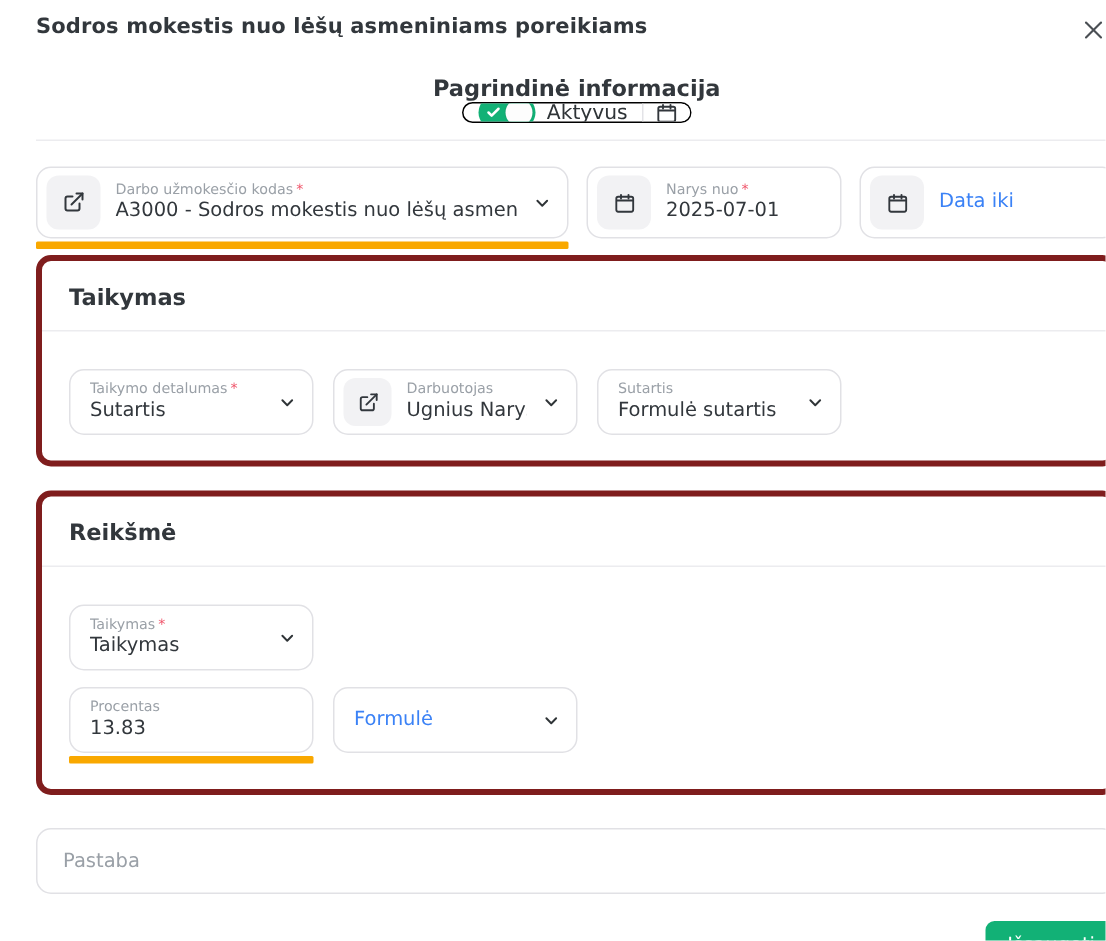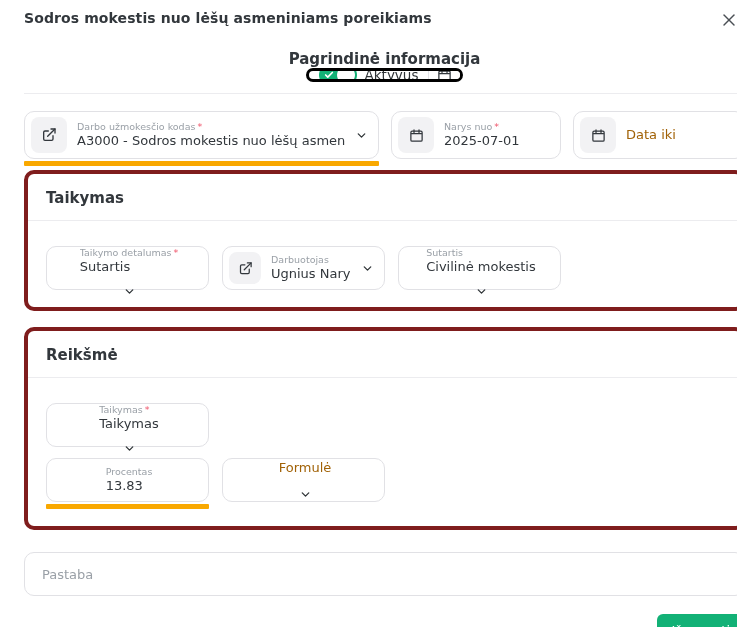--- a/index.html
+++ b/index.html
@@ -13,45 +13,45 @@
 
   
   .titlebar { display:flex; justify-content:space-between; align-items:flex-start; padding-top:10px; }
   .dialog-title { font-size:14px; font-weight:bold; letter-spacing:.1px; }
   .close-btn { margin:2px 8px 0 0; width:16px; height:16px; display:flex; align-items:center;
     justify-content:center; cursor:pointer; color:#4a4f54; background:none; border:none; padding:0; }
 
   
   .section-row { display:flex; justify-content:space-between; align-items:center; margin-top:22px; height:32px;flex-direction:column; }
   .section-title { font-size:15px; font-weight:bold; }
-  .toggle-group { display:flex; align-items:stretch; height:32px; border:3px solid #000000;
+  .toggle-group { display:flex; align-items:stretch; height:32px; border:1px solid #000000;
     border-radius:8px; background:#fff; overflow:hidden; }
   .toggle-seg { display:flex; align-items:center; gap:8px; padding:0 10px; cursor:pointer; }
   .toggle { position:relative; width:38px; height:22px; border-radius:11px; background:#12B176; flex:0 0 auto; }
   .toggle-check { position:absolute; left:5px; top:6px; }
   .toggle-knob { position:absolute; right:2px; top:2px; width:18px; height:18px; border-radius:50%;
     background:#fdfdfd; box-shadow:0 0 1px rgba(0,0,0,.25); }
   .toggle-label { font-size:13.5px; color:#2f3437; }
   .cal-seg { width:32px; display:flex; align-items:center; justify-content:center;
     border-left:1px solid #e3e3e7; cursor:pointer; background:#fff; }
 
   .hr { height:1px; background:#ececef; margin-top:11px; }
 
   
   .field { border:1px solid #e1e1e5; border-radius:10px; background:#fff; height:48px;
     display:flex; align-items:center; gap:10px; padding:0 10px 0 6px; }
-  .field.noicon { padding-left:13px; height:44px;flex-direction:column; }
+  .field.noicon { padding-left:13px; height:44px; }
   .icon-box { width:36px; height:36px; flex:0 0 36px; border-radius:8px; background:#f2f2f4;
     display:flex; align-items:center; justify-content:center; color:#32373c; }
   .field.sm .icon-box { width:32px; height:32px; flex-basis:32px; }
   .field-text { flex:1 1 auto; min-width:0; display:flex; flex-direction:column; justify-content:center; line-height:1.25; }
   .f-label { font-size:9.5px; color:#9aa0a7; white-space:nowrap; overflow:hidden; }
   .req { color:#ef5369; margin-left:2px; }
   .f-value { font-size:13px; color:#32373c; white-space:nowrap; overflow:hidden; }
-  .ph { color:#a16207; }
+  .ph { color:#3b82f6; }
   .chevron { flex:0 0 auto; color:#2f3437; display:flex; }
 
   .fields-row { display:flex; gap:12px; margin-top:17px; }
   .col-w1 { width:355px; flex:0 0 355px; }
   .col-w2 { width:170px; flex:0 0 170px; }
   .col-w3 { flex:1 1 auto; }
   .accent-bar { height:5px; background:#F9A800; border-radius:1px; margin-top:2px; }
 
   
   .card { border:4px solid #7f1d1d; border-radius:10px; background:#fff; margin-top:4px; }
@@ -213,21 +213,21 @@
           <span class="chevron">
             <svg width="13" height="13" viewBox="0 0 24 24" fill="none" stroke="currentColor" stroke-width="2.4" stroke-linecap="round" stroke-linejoin="round">
                 <polyline points="6 9 12 15 18 9"></polyline>
               </svg>
           </span>
         </div>
 
         <div class="field noicon fw">
           <div class="field-text">
             <div class="f-label">Sutartis</div>
-            <div class="f-value">Civilinė mokestis</div>
+            <div class="f-value">Formulė sutartis</div>
           </div>
           <span class="chevron">
             <svg width="13" height="13" viewBox="0 0 24 24" fill="none" stroke="currentColor" stroke-width="2.4" stroke-linecap="round" stroke-linejoin="round">
                 <polyline points="6 9 12 15 18 9"></polyline>
               </svg>
           </span>
         </div>
 
       </div>
     </div>

